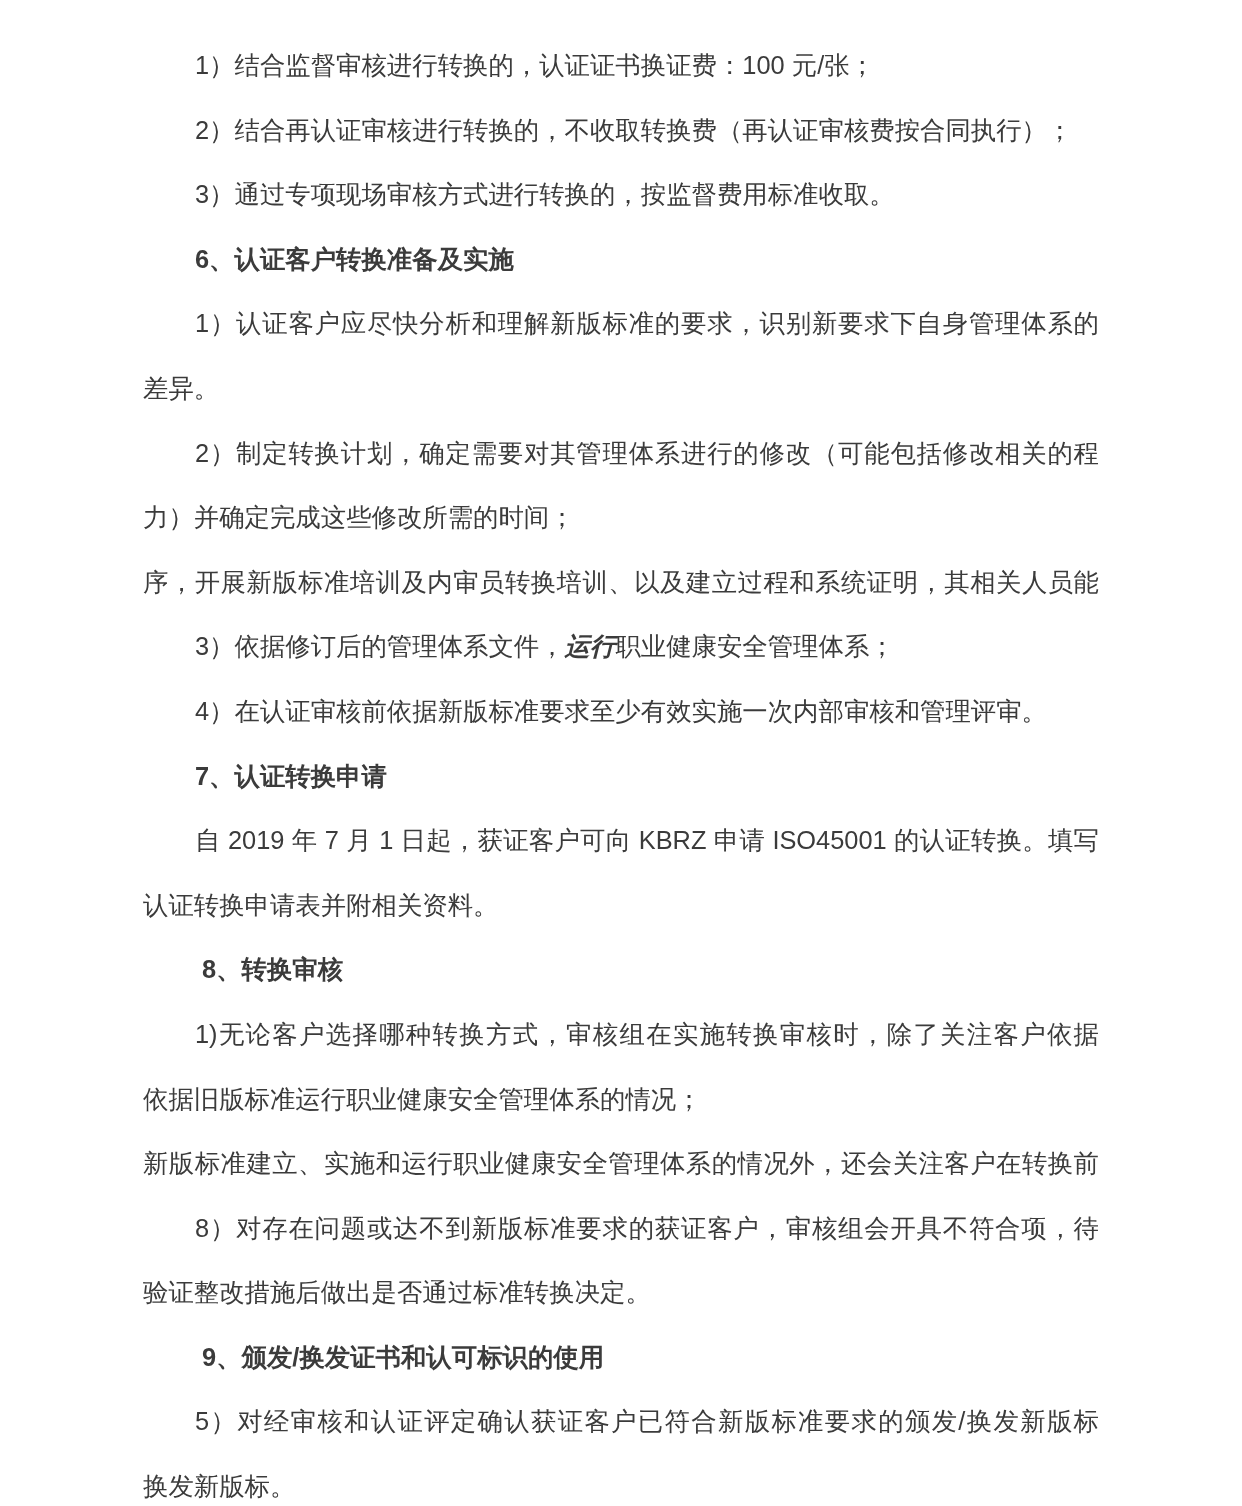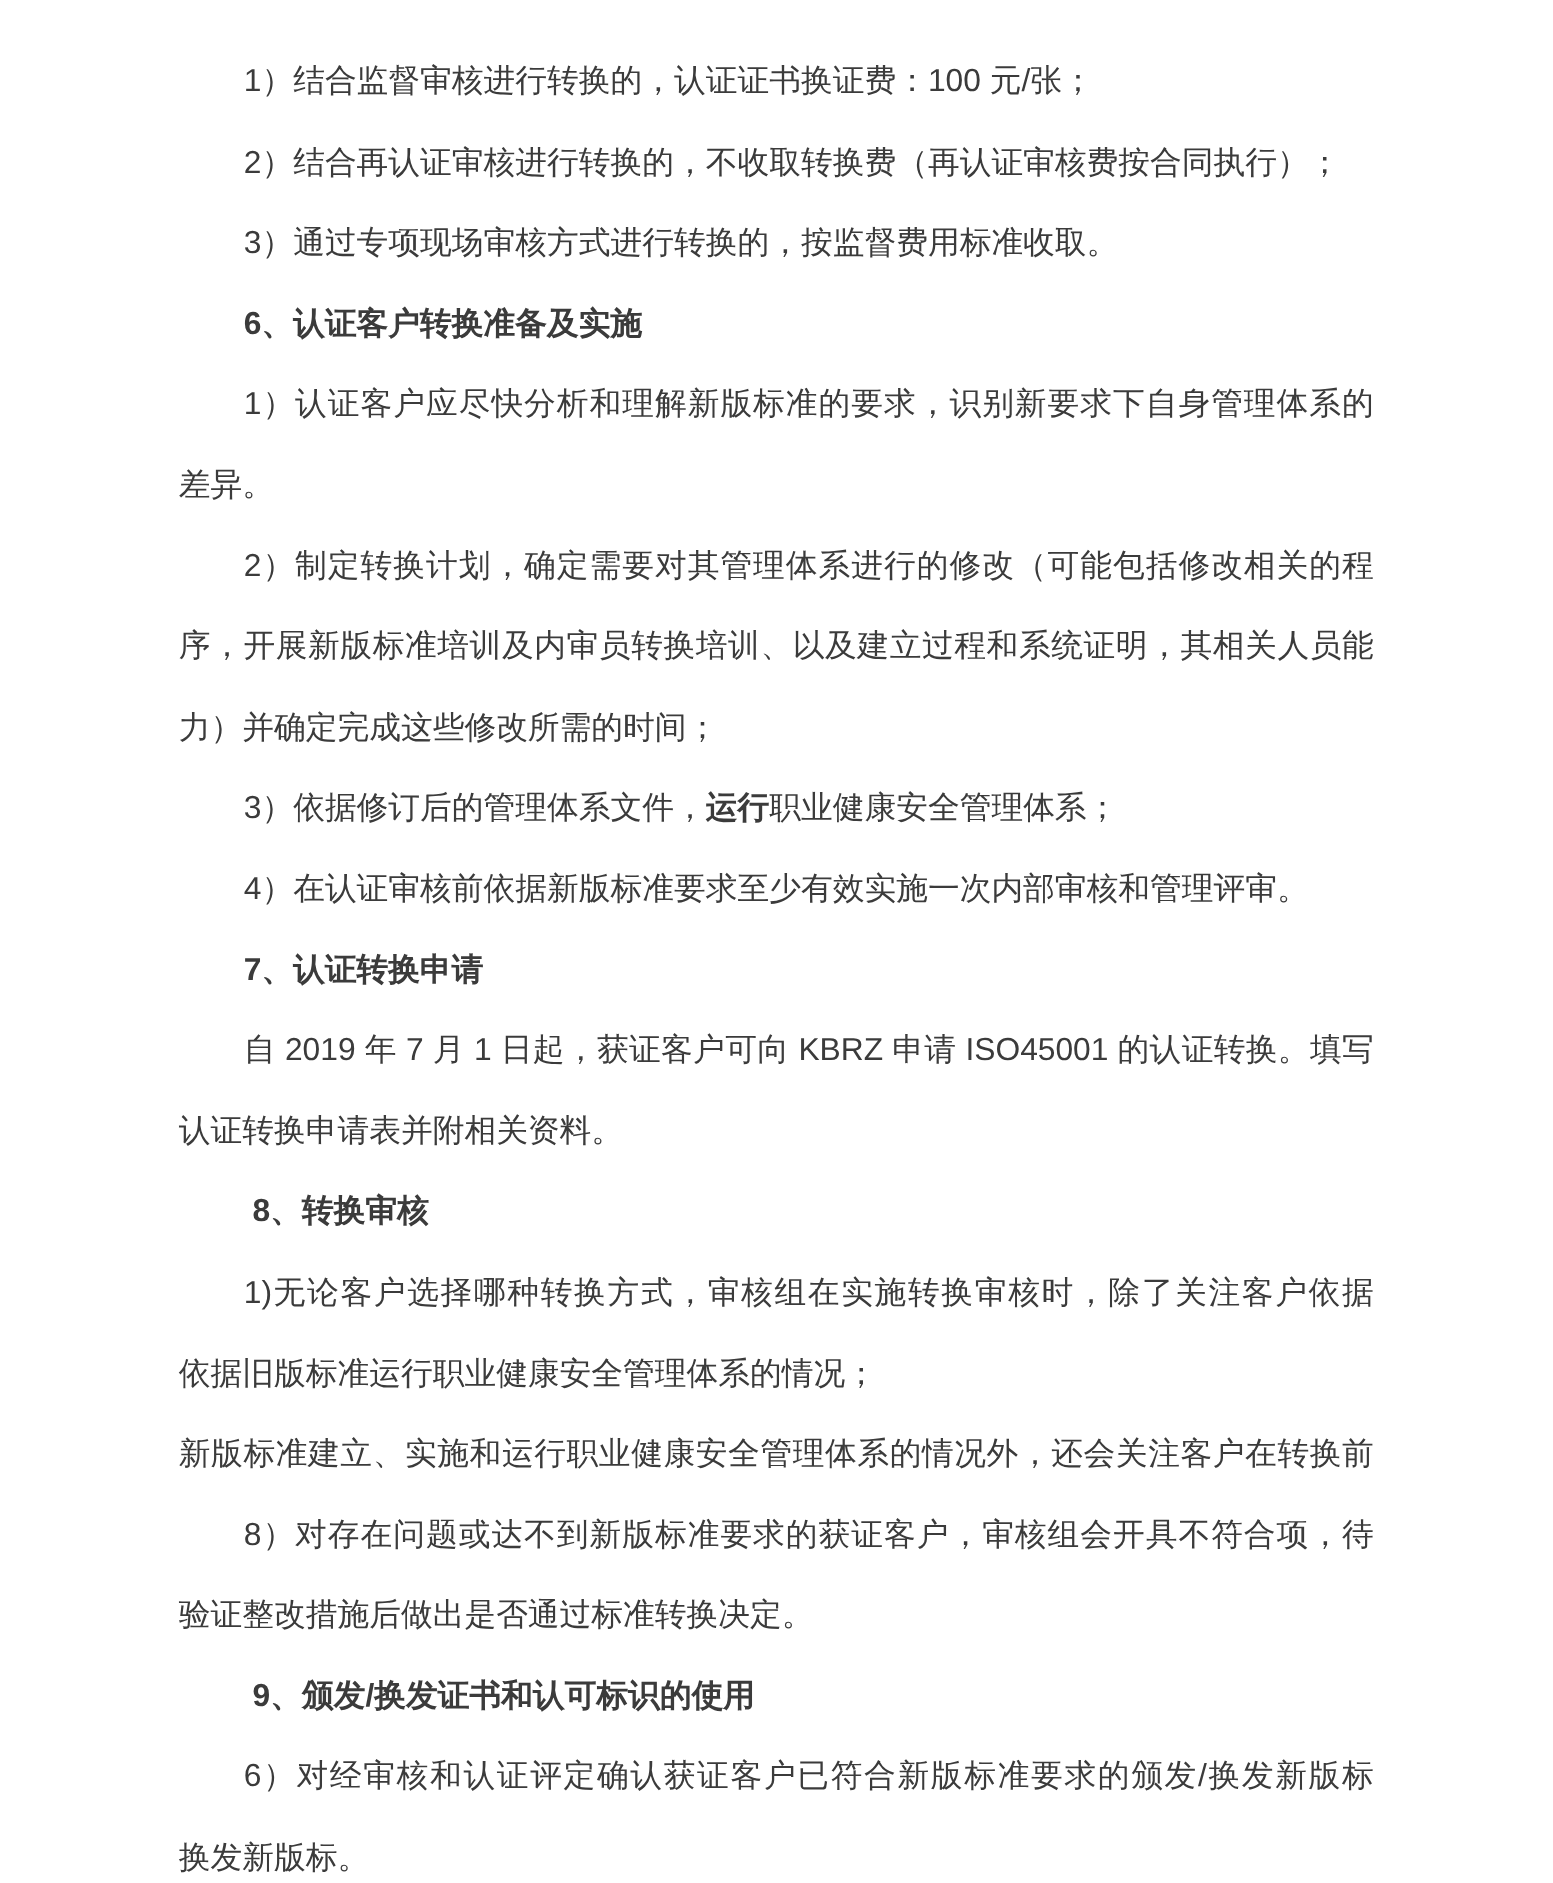--- a/index.html
+++ b/index.html
@@ -28,21 +28,21 @@
     color: #3b3b3b;
     text-align: left;
     overflow: visible;
   }
   .line.first { text-indent: 52px; }
   .line.stretch {
     text-align: justify;
     text-align-last: justify;
   }
   .block.heading .line { font-weight: 700; }
-  .bold { font-weight: 700; }
+  .bold { font-weight: 700; font-style: italic; }
 </style>
 </head>
 <body>
 
 <main class="page">
   <div id="doc">
       <div class="block body">
         <div class="line first"><span>1）结合监督审核进行转换的，认证证书换证费：100 元/张；</span></div>
       </div>
       <div class="block body">
@@ -53,22 +53,22 @@
       </div>
       <div class="block heading">
         <div class="line first"><span>6、认证客户转换准备及实施</span></div>
       </div>
       <div class="block body">
         <div class="line first stretch"><span>1）认证客户应尽快分析和理解新版标准的要求，识别新要求下自身管理体系的</span></div>
         <div class="line"><span>差异。</span></div>
       </div>
       <div class="block body">
         <div class="line first stretch"><span>2）制定转换计划，确定需要对其管理体系进行的修改（可能包括修改相关的程</span></div>
+        <div class="line"><span>力）并确定完成这些修改所需的时间；</span></div>
         <div class="line stretch"><span>序，开展新版标准培训及内审员转换培训、以及建立过程和系统证明，其相关人员能</span></div>
-        <div class="line"><span>力）并确定完成这些修改所需的时间；</span></div>
       </div>
       <div class="block body">
         <div class="line first"><span>3）依据修订后的管理体系文件，</span><span class="bold">运行</span><span>职业健康安全管理体系；</span></div>
       </div>
       <div class="block body">
         <div class="line first"><span>4）在认证审核前依据新版标准要求至少有效实施一次内部审核和管理评审。</span></div>
       </div>
       <div class="block heading">
         <div class="line first"><span>7、认证转换申请</span></div>
       </div>
@@ -85,17 +85,17 @@
         <div class="line stretch"><span>新版标准建立、实施和运行职业健康安全管理体系的情况外，还会关注客户在转换前</span></div>
       </div>
       <div class="block body">
         <div class="line first stretch"><span>8）对存在问题或达不到新版标准要求的获证客户，审核组会开具不符合项，待</span></div>
         <div class="line"><span>验证整改措施后做出是否通过标准转换决定。</span></div>
       </div>
       <div class="block heading">
         <div class="line first"><span>&nbsp;9、颁发/换发证书和认可标识的使用</span></div>
       </div>
       <div class="block body">
-        <div class="line first stretch"><span>6）对经审核和认证评定确认获证客户已符合新版标准要求的颁发/换发新版标</span></div>
+        <div class="line first stretch"><span>5）对经审核和认证评定确认获证客户已符合新版标准要求的颁发/换发新版标</span></div>
         <div class="line"><span>换发新版标。</span></div>
       </div>
     </div>
 </main>
 
 </body></html>

